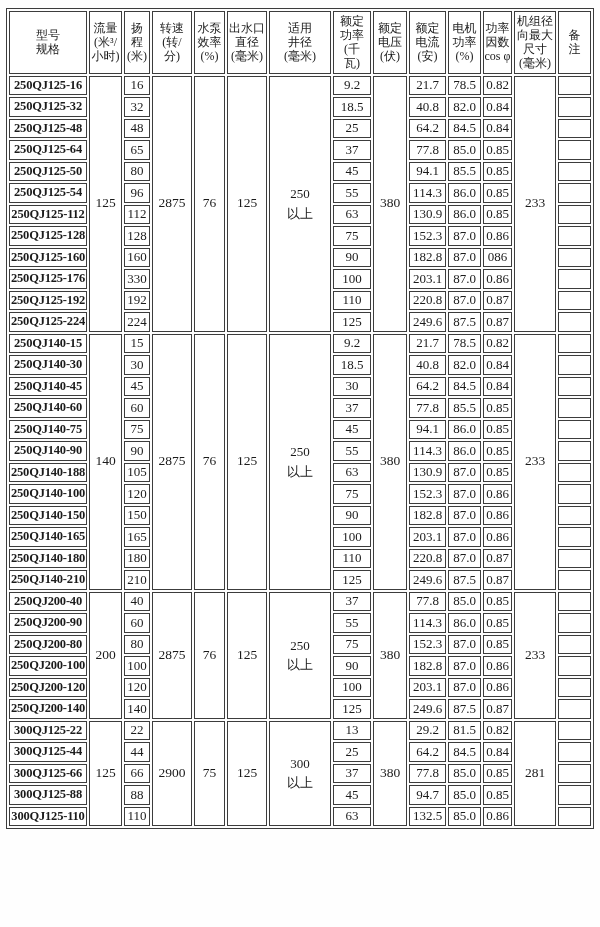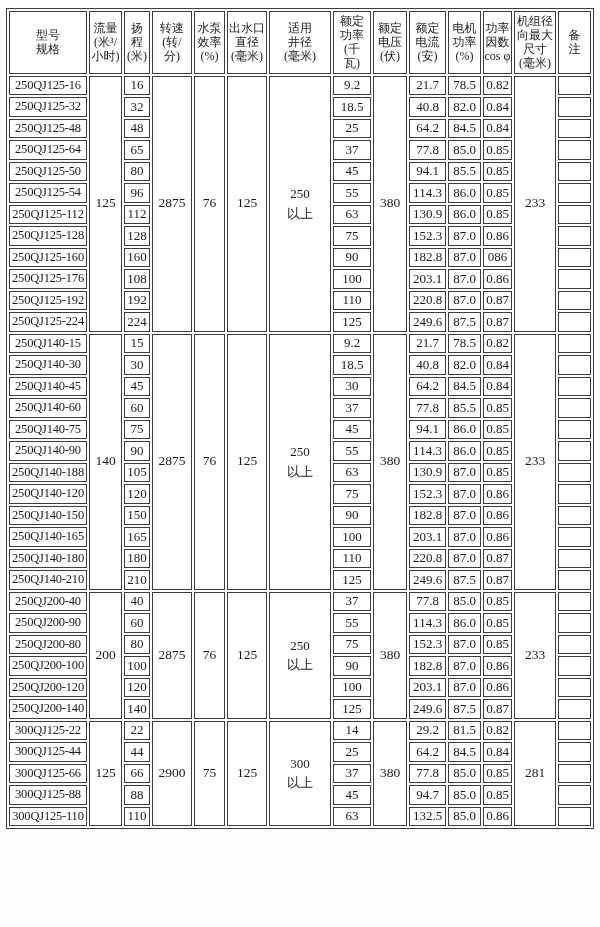--- a/index.html
+++ b/index.html
@@ -41,21 +41,21 @@
     font-size: 12px;
     line-height: 1.18;
     height: 62px;
     padding: 2px 0;
   }
   tbody td {
     height: 19.5px;
     font-size: 13px;
     line-height: 1.1;
   }
-  td.col-model { font-size: 12.5px; letter-spacing: -0.2px; }
+  td.col-model { font-size: 12.5px; letter-spacing: -0.2px; font-weight: bold; }
   td.col-well_diameter { font-size: 13px; line-height: 1.5; margin-top: 16px; }
   td.col-flow, td.col-speed, td.col-pump_eff, td.col-outlet_diameter,
   td.col-voltage, td.col-max_dimension { font-size: 13.5px; }
 </style>
 </head>
 <body>
 
 <div class="page">
   <table class="spec-table">
     <colgroup>
@@ -205,21 +205,21 @@
           <td class="col-model">250QJ125-160</td>
           <td class="col-head">160</td>
           <td class="col-power">90</td>
           <td class="col-current">182.8</td>
           <td class="col-motor_eff">87.0</td>
           <td class="col-cos_phi">086</td>
           <td class="col-remark"></td>
         </tr>
         <tr>
           <td class="col-model">250QJ125-176</td>
-          <td class="col-head">108</td>
+          <td class="col-head">330</td>
           <td class="col-power">100</td>
           <td class="col-current">203.1</td>
           <td class="col-motor_eff">87.0</td>
           <td class="col-cos_phi">0.86</td>
           <td class="col-remark"></td>
         </tr>
         <tr>
           <td class="col-model">250QJ125-192</td>
           <td class="col-head">192</td>
           <td class="col-power">110</td>
@@ -302,21 +302,21 @@
         <tr>
           <td class="col-model">250QJ140-188</td>
           <td class="col-head">105</td>
           <td class="col-power">63</td>
           <td class="col-current">130.9</td>
           <td class="col-motor_eff">87.0</td>
           <td class="col-cos_phi">0.85</td>
           <td class="col-remark"></td>
         </tr>
         <tr>
-          <td class="col-model">250QJ140-120</td>
+          <td class="col-model">250QJ140-100</td>
           <td class="col-head">120</td>
           <td class="col-power">75</td>
           <td class="col-current">152.3</td>
           <td class="col-motor_eff">87.0</td>
           <td class="col-cos_phi">0.86</td>
           <td class="col-remark"></td>
         </tr>
         <tr>
           <td class="col-model">250QJ140-150</td>
           <td class="col-head">150</td>
@@ -417,21 +417,21 @@
         </tr>
         <tr>
           <td class="col-model">300QJ125-22</td>
           <td class="col-flow" rowspan="5">125</td>
           <td class="col-head">22</td>
           <td class="col-speed" rowspan="5">2900</td>
           <td class="col-pump_eff" rowspan="5">75</td>
           <td class="col-outlet_diameter" rowspan="5">125</td>
           <td class="col-well_diameter" rowspan="5">300
 以上</td>
-          <td class="col-power">14</td>
+          <td class="col-power">13</td>
           <td class="col-voltage" rowspan="5">380</td>
           <td class="col-current">29.2</td>
           <td class="col-motor_eff">81.5</td>
           <td class="col-cos_phi">0.82</td>
           <td class="col-max_dimension" rowspan="5">281</td>
           <td class="col-remark"></td>
         </tr>
         <tr>
           <td class="col-model">300QJ125-44</td>
           <td class="col-head">44</td>

